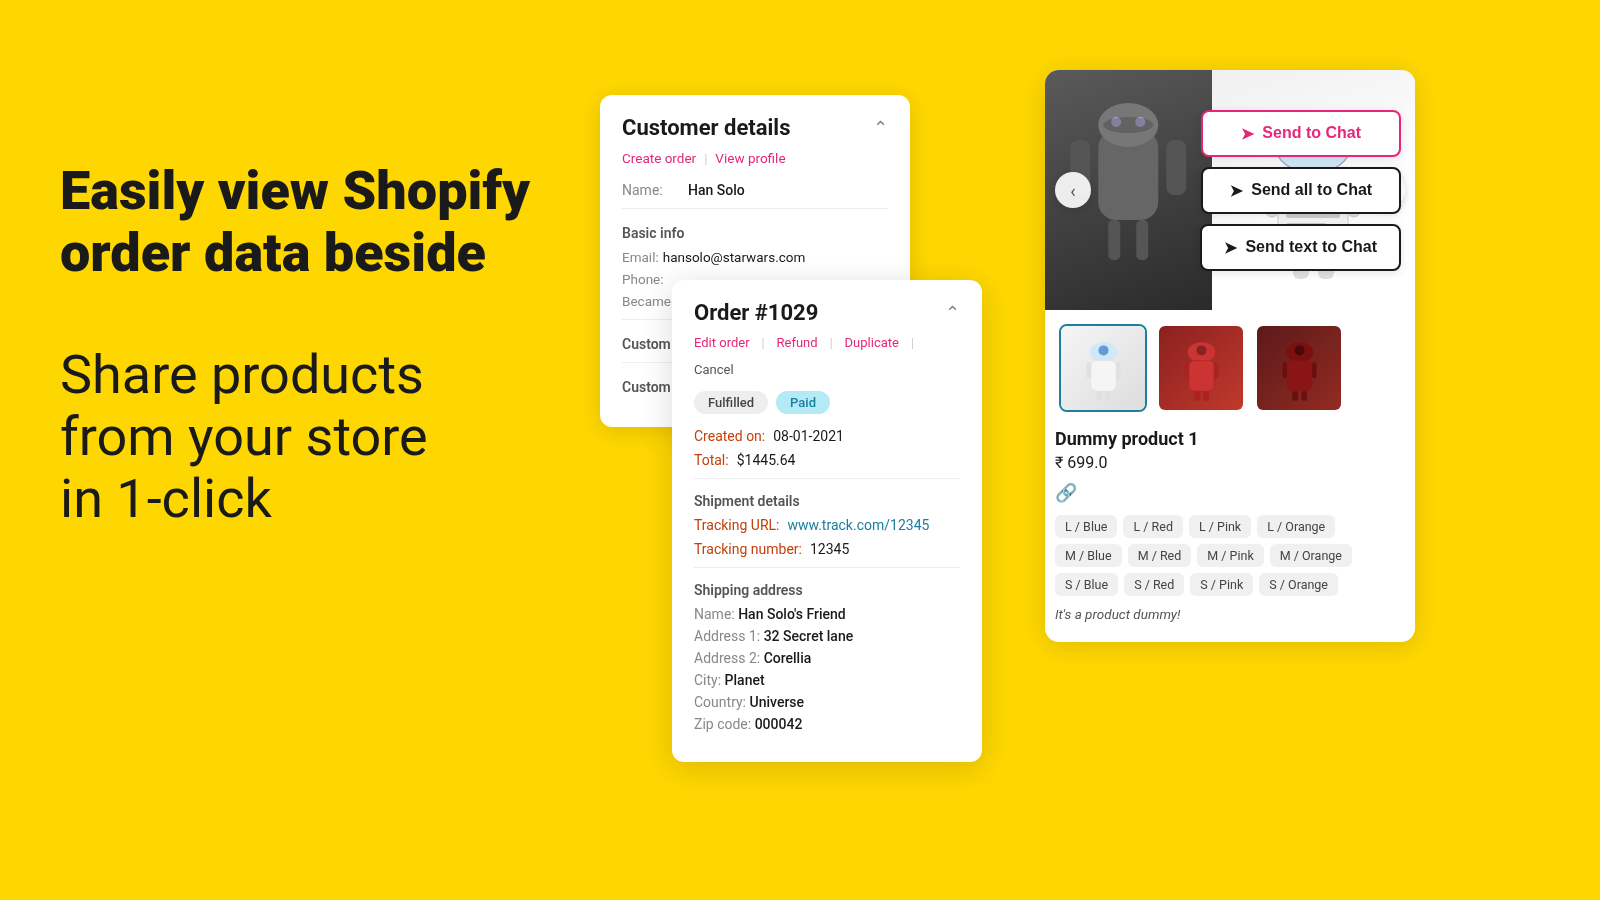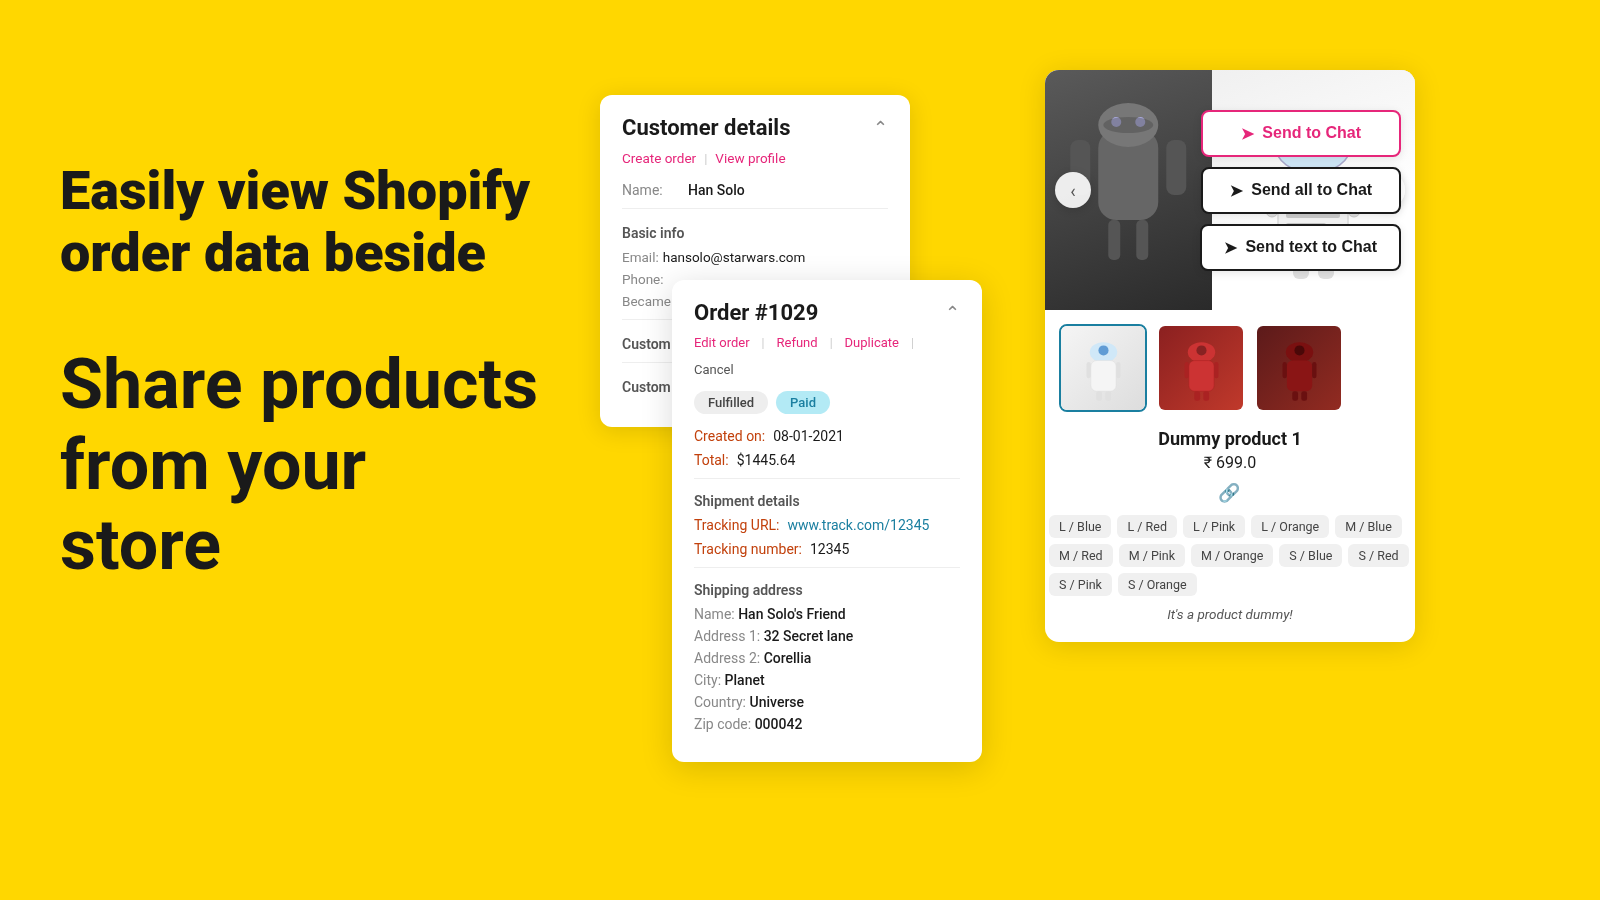--- a/index.html
+++ b/index.html
@@ -20,22 +20,22 @@
       width: 480px;
     }
     .hero-text h1 {
       font-size: 54px;
       font-weight: 900;
       color: #1a1a1a;
       line-height: 1.15;
       margin-bottom: 60px;
     }
     .hero-text h2 {
-      font-size: 70px;
-      font-weight: 700;
+      font-size: 54px;
+      font-weight: 400;
       color: #1a1a1a;
       line-height: 1.15;
     }
 
     
     .customer-card {
       position: absolute;
       left: 600px;
       top: 95px;
       width: 310px;
@@ -322,22 +322,21 @@
     }
     .thumb-dark-red {
       background: linear-gradient(135deg, #5c1a1a 0%, #922b21 100%);
       display: flex;
       align-items: center;
       justify-content: center;
     }
 
     
     .product-info {
-      padding: 6px 4px 0;
-      text-align: center;
+      padding: 6px 10px 0;
     }
     .product-name {
       font-size: 18px;
       font-weight: 700;
       color: #1a1a1a;
       margin-bottom: 4px;
     }
     .product-price {
       font-size: 16px;
       color: #1a1a1a;
@@ -397,20 +396,21 @@
 <body>
 
 <div class="hero-text">
   <h1>
     <span>Easily view Shopify</span><br>
     <span>order data beside</span><br>
   </h1>
   <h2>
     <span>Share products</span><br>
     <span>from your store</span><br>
+    <span>in 1-click</span>
   </h2>
 </div>
 
 <div class="customer-card">
   <div class="card-header">
     <span class="card-title">Customer details</span>
     <span class="chevron-up">⌃</span>
   </div>
   <div class="card-actions">
     <a class="action-link">Create order</a>

